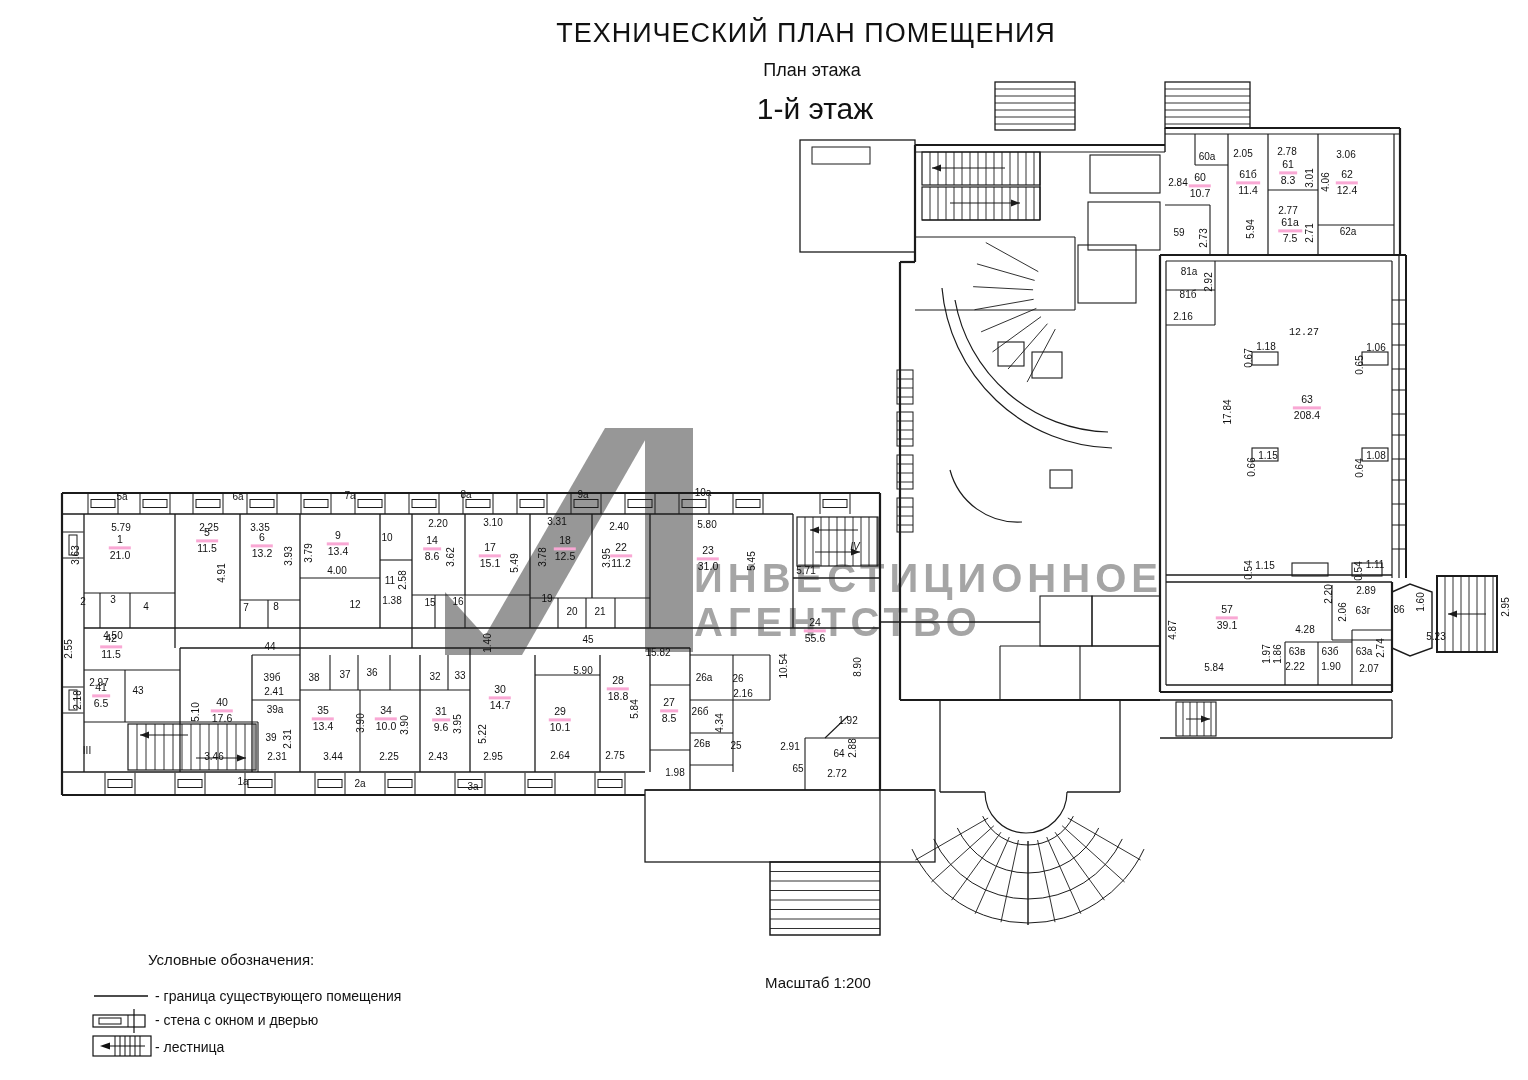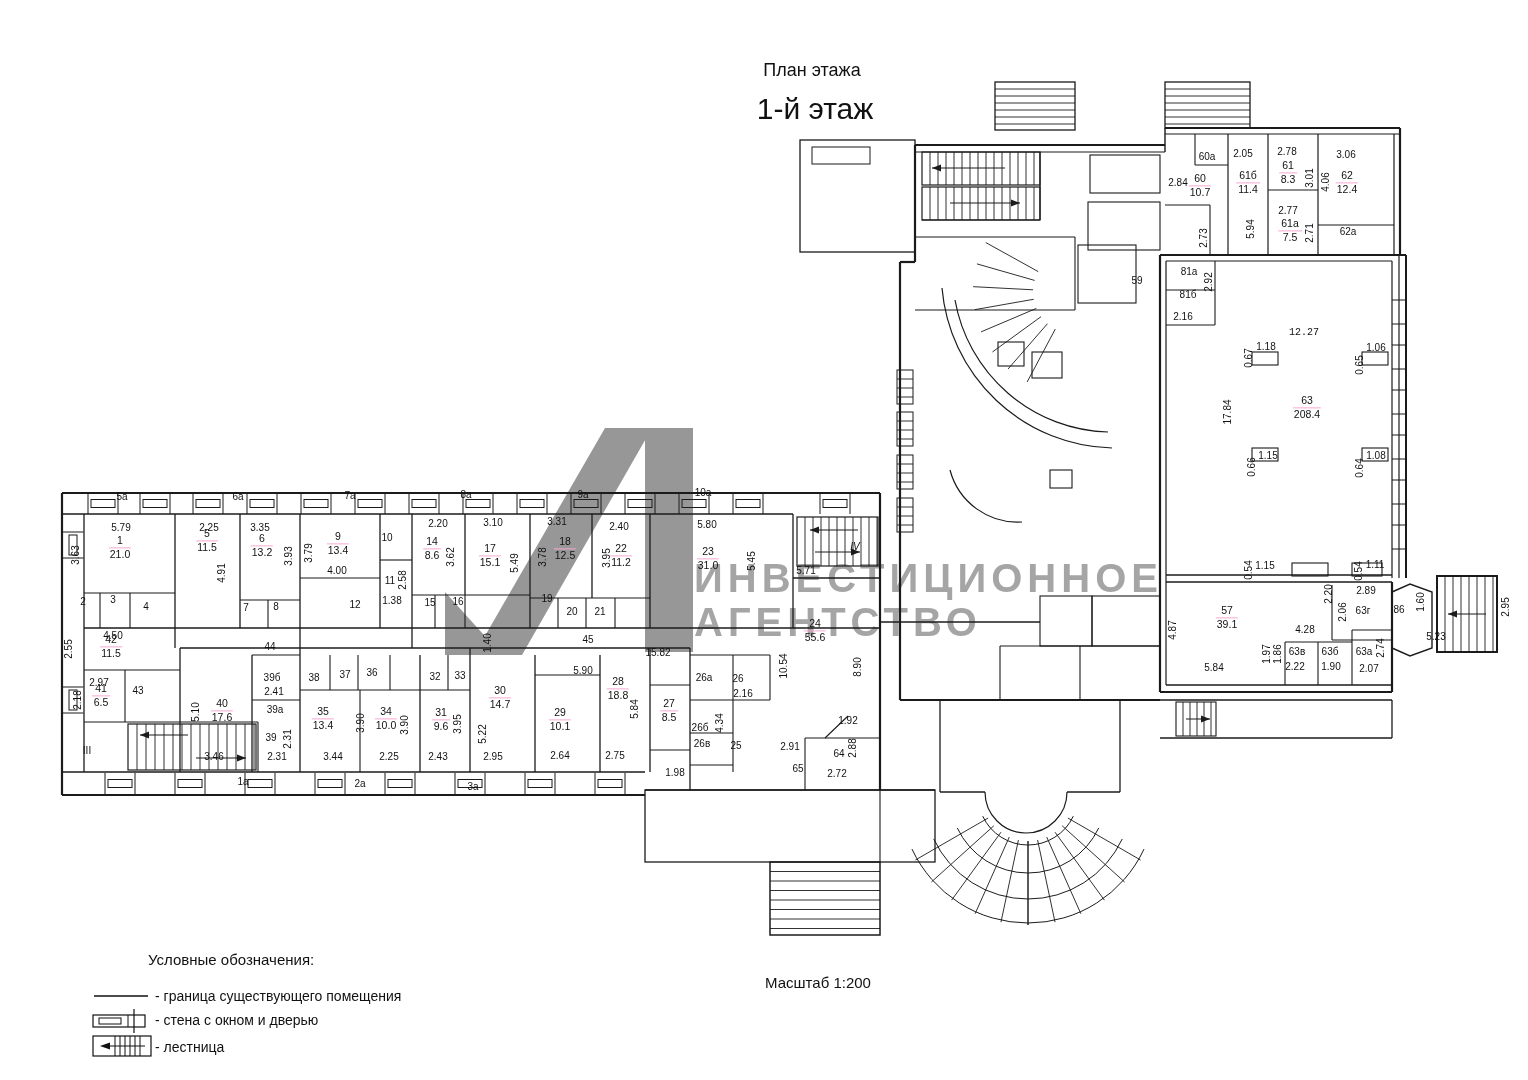--- a/index.html
+++ b/index.html
@@ -9,31 +9,32 @@
   .hdr-title{top:18px;left:806px;transform:translateX(-50%);font-size:27px;letter-spacing:1px;white-space:nowrap;}
   .hdr-sub{top:60px;left:812px;transform:translateX(-50%);font-size:18px;white-space:nowrap;}
   .hdr-floor{top:92px;left:815px;transform:translateX(-50%);font-size:30px;white-space:nowrap;}
   .wm-svg{left:0;top:0;z-index:1;}
   .wm-text{z-index:1;color:#a5a5a5;font-weight:bold;letter-spacing:5px;font-size:40px;white-space:nowrap;}
   #plan-svg{left:0;top:0;z-index:2;}
   #labels{left:0;top:0;width:1528px;height:1080px;z-index:3;pointer-events:none;}
   .t{position:absolute;font-size:10px;line-height:1;white-space:nowrap;transform:translate(-50%,-50%);}
   .t.v{transform:translate(-50%,-50%) rotate(-90deg);}
   .room{position:absolute;transform:translate(-50%,-50%);text-align:center;font-size:10.5px;line-height:1.25;}
-  .room .n{display:block;border-bottom:1px solid #f9a8d4;padding:0 3px;}
+  .room .n{display:block;border-bottom:3px solid #f9a8d4;padding:0 3px;}
   .room .a{display:block;padding:0 1px;}
   .legend-h{font-size:15px;}
   .legend-l{font-size:14px;white-space:nowrap;}
   .scale{font-size:15px;transform:translateX(-50%);white-space:nowrap;}
 </style>
 </head>
 <body>
 
 <div class="canvas">
 
+  <div class="abs hdr-title">ТЕХНИЧЕСКИЙ ПЛАН ПОМЕЩЕНИЯ</div>
   <div class="abs hdr-sub">План этажа</div>
   <div class="abs hdr-floor">1-й этаж</div>
 
   <svg class="abs wm-svg" width="1528" height="1080">
     <g fill="#979797">
       <polygon points="605,428 652,428 522,655 474,655"></polygon>
       <rect x="645" y="428" width="48" height="224"></rect>
       <polygon points="445,592 445,655 502,655"></polygon>
     </g>
   </svg>
@@ -555,34 +556,34 @@
       <div class="t" style="left: 390px; top: 581px;">11</div>
       <div class="t" style="left: 355px; top: 605px;">12</div>
       <div class="t" style="left: 430px; top: 603px;">15</div>
       <div class="t" style="left: 458px; top: 602px;">16</div>
       <div class="t" style="left: 547px; top: 599px;">19</div>
       <div class="t" style="left: 572px; top: 612px;">20</div>
       <div class="t" style="left: 600px; top: 612px;">21</div>
       <div class="t" style="left: 736px; top: 746px;">25</div>
       <div class="t" style="left: 738px; top: 679px;">26</div>
       <div class="t" style="left: 704px; top: 678px;">26а</div>
-      <div class="t" style="left: 700px; top: 712px; margin-top: 16px;">26б</div>
+      <div class="t" style="left: 700px; top: 712px;">26б</div>
       <div class="t" style="left: 702px; top: 744px;">26в</div>
       <div class="t" style="left: 435px; top: 677px;">32</div>
       <div class="t" style="left: 460px; top: 676px;">33</div>
       <div class="t" style="left: 372px; top: 673px;">36</div>
       <div class="t" style="left: 345px; top: 675px; text-align: right;">37</div>
       <div class="t" style="left: 314px; top: 678px;">38</div>
       <div class="t" style="left: 271px; top: 738px;">39</div>
       <div class="t" style="left: 275px; top: 710px;">39а</div>
       <div class="t" style="left: 272px; top: 678px;">39б</div>
       <div class="t" style="left: 138px; top: 691px;">43</div>
       <div class="t" style="left: 270px; top: 647px;">44</div>
       <div class="t" style="left: 588px; top: 640px;">45</div>
-      <div class="t" style="left: 1137px; top: 233px; margin-top: 48px;">59</div>
+      <div class="t" style="left: 1179px; top: 233px;">59</div>
       <div class="t" style="left: 1207px; top: 157px;">60а</div>
       <div class="t" style="left: 1348px; top: 232px;">62а</div>
       <div class="t" style="left: 1364px; top: 652px;">63а</div>
       <div class="t" style="left: 1330px; top: 652px;">63б</div>
       <div class="t" style="left: 1297px; top: 652px;">63в</div>
       <div class="t" style="left: 1363px; top: 611px;">63г</div>
       <div class="t" style="left: 839px; top: 754px;">64</div>
       <div class="t" style="left: 798px; top: 769px;">65</div>
       <div class="t" style="left: 1189px; top: 272px;">81а</div>
       <div class="t" style="left: 1188px; top: 295px;">81б</div>

